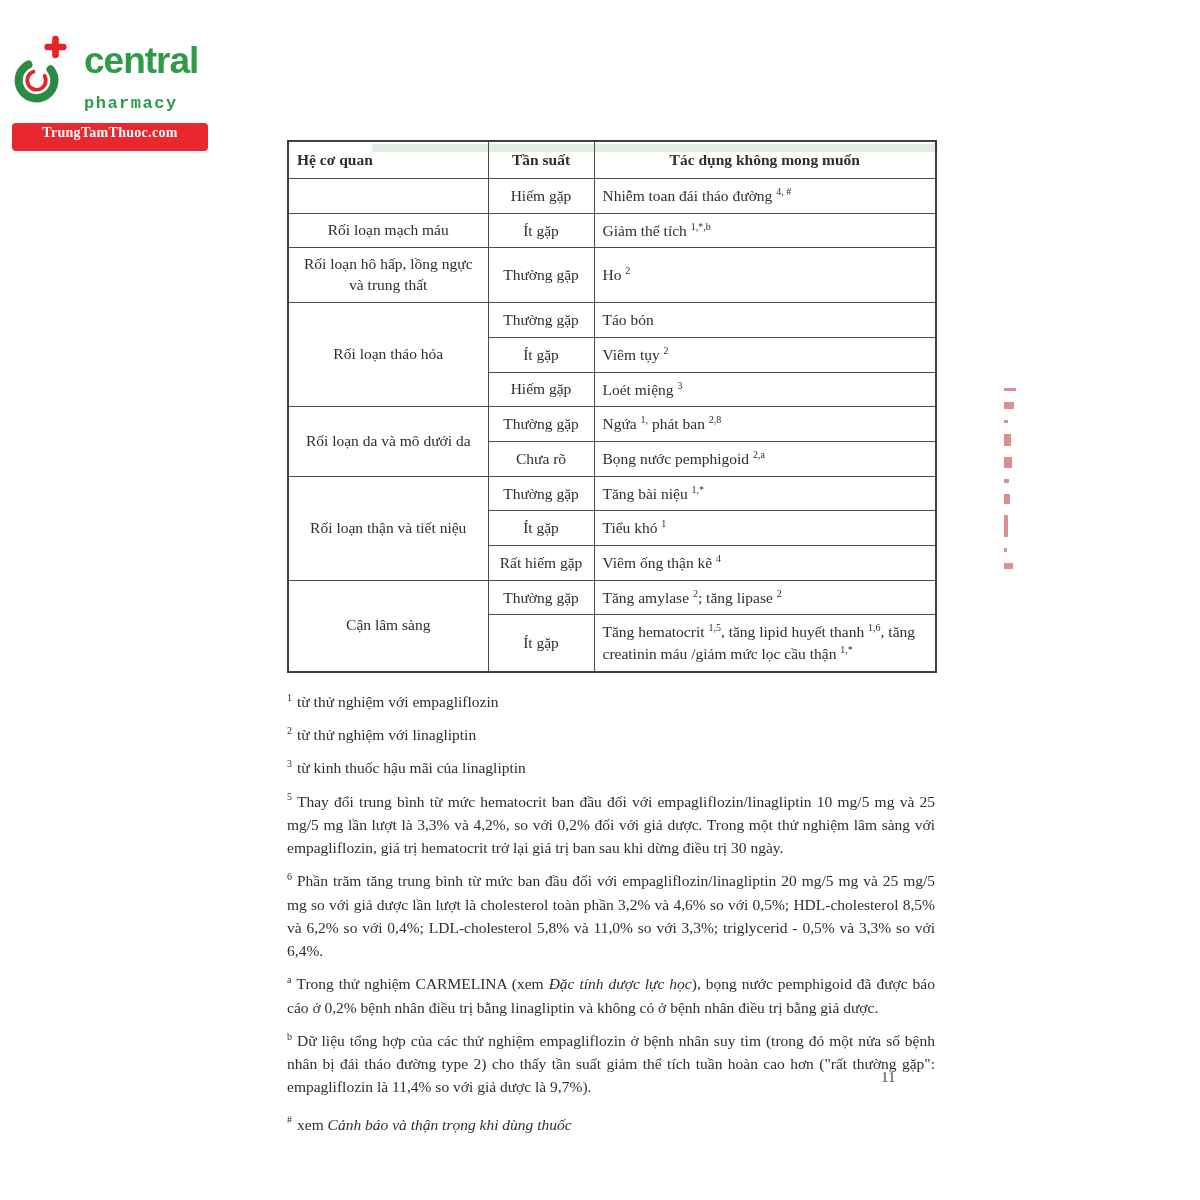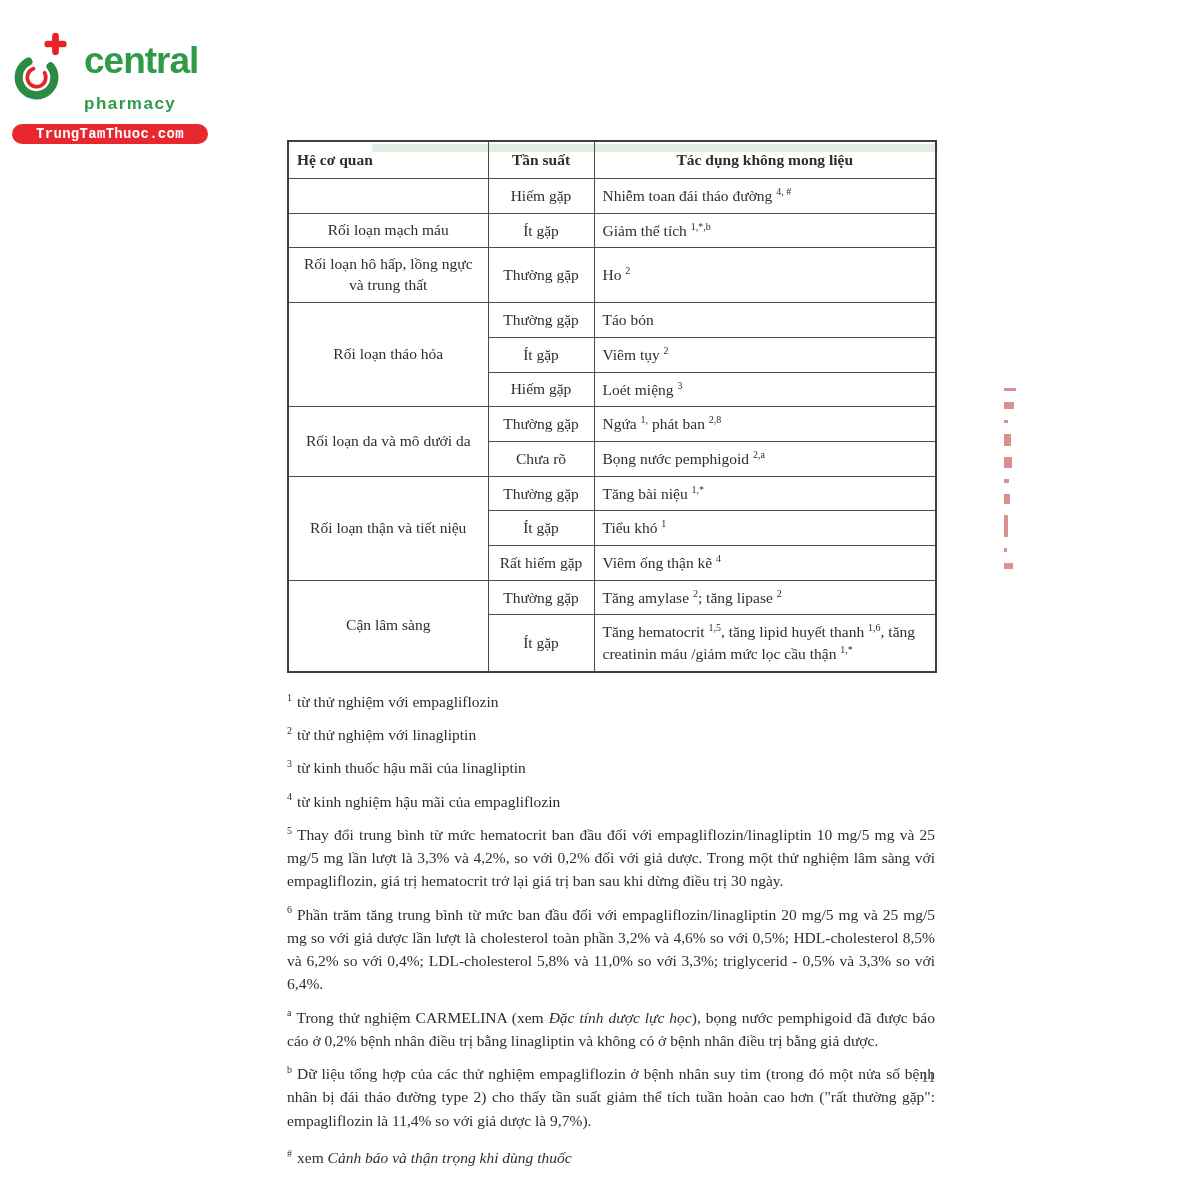--- a/index.html
+++ b/index.html
@@ -5,28 +5,28 @@
   html,body{margin:0;padding:0;}
   body{
     width:1200px;height:1200px;background:#ffffff;position:relative;
     font-family:"Liberation Serif","DejaVu Serif",serif;color:#2e2e2e;
     -webkit-font-smoothing:antialiased;
   }
   .page{position:absolute;inset:0;overflow:hidden;}
 
   
   .logo{position:absolute;left:12px;top:26px;width:200px;}
-  .logo-top{display:flex;align-items:center;}
+  .logo-top{display:flex;align-items:flex-end;}
   .logo-mark{flex:0 0 auto;}
   .logo-text{margin-left:14px;margin-top:18px;font-family:"Liberation Sans","DejaVu Sans",sans-serif;}
   .brand{font-size:37px;font-weight:bold;color:var(--green,#2f9a48);line-height:34px;letter-spacing:-1px;}
-  .brand-sub{font-size:17px;color:var(--green,#2f9a48);letter-spacing:1.5px;margin-top:16px;font-weight:bold;}
+  .brand-sub{font-size:17px;color:var(--green,#2f9a48);letter-spacing:1.5px;margin-top:16px;font-weight:bold;font-family:Liberation Mono, monospace;}
   .logo-banner{
-    margin-top:10px;width:196px;height:20px;border-radius:10px;background:var(--red,#e8272e);
-    color:#ffffff;font-family:Liberation Mono, monospace;font-weight:bold;
+    margin-top:10px;width:196px;height:28px;border-radius:4px;background:var(--red,#e8272e);
+    color:#ffffff;font-family:Liberation Serif, serif;font-weight:bold;
     font-size:14px;text-align:center;line-height:20px;letter-spacing:.3px;
   }
 
   
   .green-band{position:absolute;left:372px;top:144px;width:566px;height:8px;
     background:rgba(188,214,190,.45);border-radius:2px;}
   .edge-marks{position:absolute;left:1004px;top:388px;width:20px;display:flex;
     flex-direction:column;align-items:flex-start;gap:11px;}
   .edge-marks i{display:block;background:rgba(195,70,70,.6);}
   .em1{width:12px;height:3px;} .em2{width:10px;height:7px;} .em3{width:4px;height:3px;}
@@ -50,21 +50,21 @@
   td.effect{text-align:left;padding-left:12px;line-height:1.4;}
   td.single{height:21px;}
   sup{font-size:10px;line-height:0;}
 
   
   .footnotes{margin-top:17px;font-size:15.5px;line-height:1.5;}
   .fn{margin:0 0 10px 0;text-align:justify;}
   .fn .mk{margin-right:5px;}
   .fn:last-child{margin-top:14px;}
 
-  .page-number{position:absolute;left:921px;top:1069px;font-size:15px;color:#4a4a4a;}
+  .page-number{position:absolute;left:881px;top:1069px;font-size:15px;color:#4a4a4a;}
 </style>
 </head>
 <body>
 
 <div class="page">
 
   <div class="logo">
     <div class="logo-top">
       <svg class="logo-mark" width="58" height="80" viewBox="0 0 78 104">
         <g transform="translate(0,14)">
@@ -102,21 +102,21 @@
     <table class="adv">
       <colgroup>
           <col class="c1">
           <col class="c2">
           <col class="c3">
         </colgroup>
       <thead>
         <tr>
           <th class="h-organ">Hệ cơ quan</th>
           <th class="h-freq">Tần suất</th>
-          <th class="h-effect">Tác dụng không mong liệu</th>
+          <th class="h-effect">Tác dụng không mong muốn</th>
         </tr>
       </thead>
       <tbody id="adv-body">
           <tr>
             <td class="organ" rowspan="1"></td>
             <td class="freq single">Hiếm gặp</td>
             <td class="effect">Nhiễm toan đái tháo đường <sup>4, #</sup></td>
           </tr>
           <tr>
             <td class="organ" rowspan="1">Rối loạn mạch máu</td>
@@ -172,21 +172,20 @@
             <td class="freq single">Ít gặp</td>
             <td class="effect">Tăng hematocrit <sup>1,5</sup>, tăng lipid huyết thanh <sup>1,6</sup>, tăng creatinin máu /giảm mức lọc cầu thận <sup>1,*</sup></td>
           </tr>
         </tbody>
     </table>
 
     <div class="footnotes" id="footnotes">
         <div class="fn"><sup class="mk">1</sup><span>từ thử nghiệm với empagliflozin</span></div>
         <div class="fn"><sup class="mk">2</sup><span>từ thử nghiệm với linagliptin</span></div>
         <div class="fn"><sup class="mk">3</sup><span>từ kinh thuốc hậu mãi của linagliptin</span></div>
-        <div class="fn"><sup class="mk">4</sup><span>từ kinh nghiệm hậu mãi của empagliflozin</span></div>
         <div class="fn"><sup class="mk">5</sup><span>Thay đổi trung bình từ mức hematocrit ban đầu đối với empagliflozin/linagliptin 10 mg/5 mg và 25 mg/5 mg lần lượt là 3,3% và 4,2%, so với 0,2% đối với giả dược. Trong một thử nghiệm lâm sàng với empagliflozin, giá trị hematocrit trở lại giá trị ban sau khi dừng điều trị 30 ngày.</span></div>
         <div class="fn"><sup class="mk">6</sup><span>Phần trăm tăng trung bình từ mức ban đầu đối với empagliflozin/linagliptin 20 mg/5 mg và 25 mg/5 mg so với giả dược lần lượt là cholesterol toàn phần 3,2% và 4,6% so với 0,5%; HDL-cholesterol 8,5% và 6,2% so với 0,4%; LDL-cholesterol 5,8% và 11,0% so với 3,3%; triglycerid - 0,5% và 3,3% so với 6,4%.</span></div>
         <div class="fn"><sup class="mk">a</sup><span>Trong thử nghiệm CARMELINA (xem <i>Đặc tính dược lực học</i>), bọng nước pemphigoid đã được báo cáo ở 0,2% bệnh nhân điều trị bằng linagliptin và không có ở bệnh nhân điều trị bằng giả dược.</span></div>
         <div class="fn"><sup class="mk">b</sup><span>Dữ liệu tổng hợp của các thử nghiệm empagliflozin ở bệnh nhân suy tim (trong đó một nửa số bệnh nhân bị đái tháo đường type 2) cho thấy tần suất giảm thể tích tuần hoàn cao hơn ("rất thường gặp": empagliflozin là 11,4% so với giả dược là 9,7%).</span></div>
         <div class="fn"><sup class="mk">#</sup><span>xem <i>Cảnh báo và thận trọng khi dùng thuốc</i></span></div>
       </div>
   </div>
 
   <div class="page-number">11</div>
 </div>

